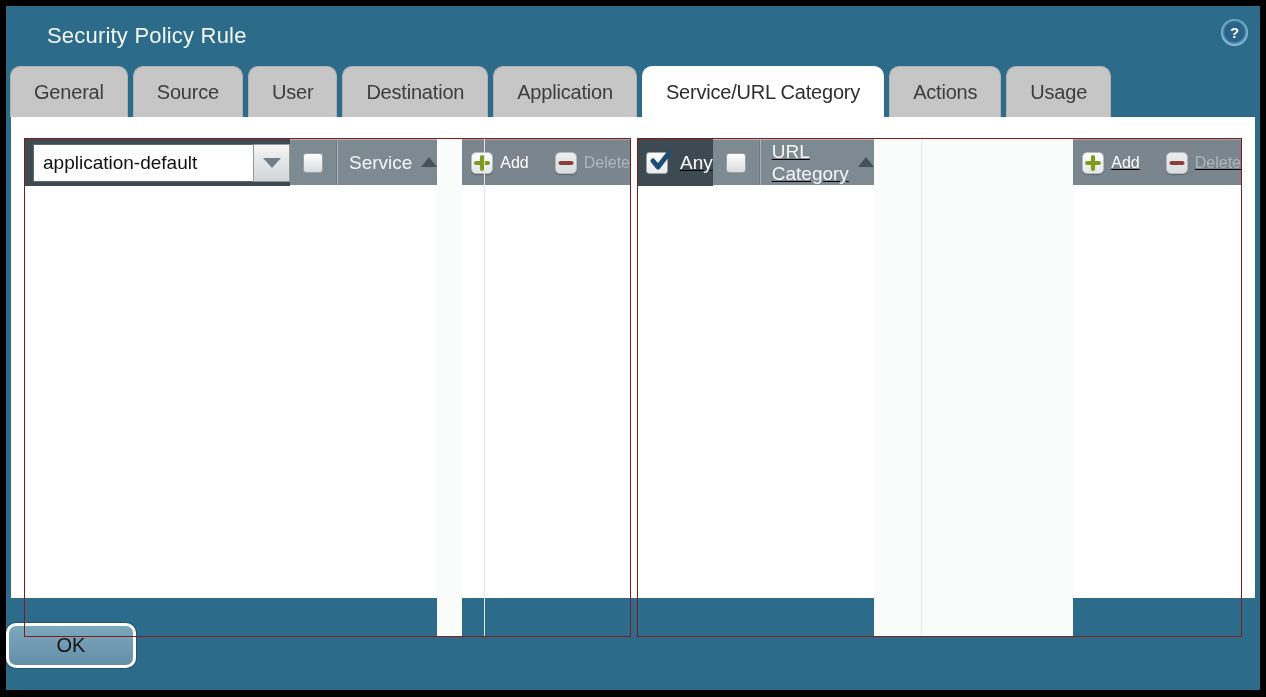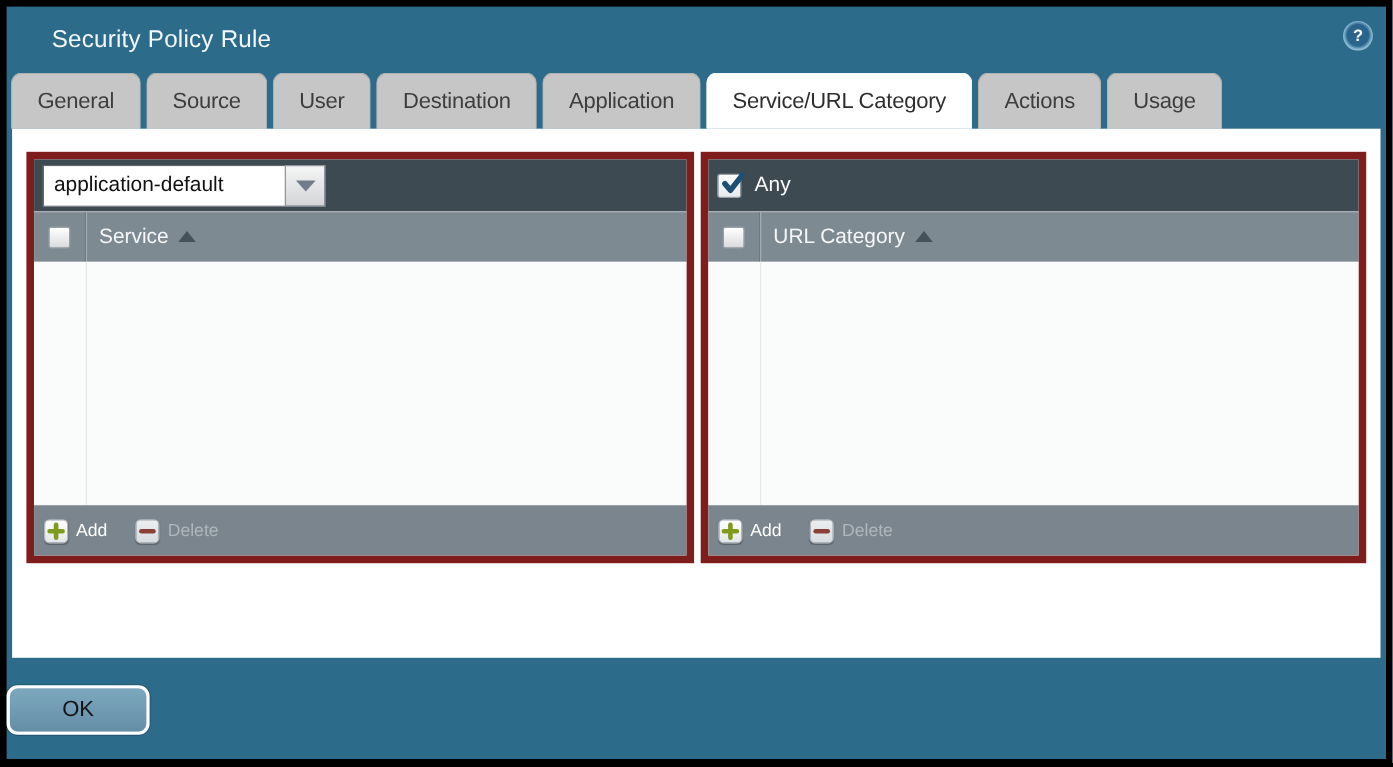--- a/index.html
+++ b/index.html
@@ -49,26 +49,26 @@
   }
   .tab.active {
     background:#ffffff; border-color:#ffffff; color:#2e2e2e;
   }
 
   
   .body {
     background:#ffffff; margin:0 5px; height:481px; position:relative;
   }
   .panel {
-    position:absolute; top:21px; height:374px;
-    display:flex; flex-direction:column;
-    border:7px solid #7f1d1d;
+    position:absolute; top:21px; height:499px;
+    display:flex; flex-direction:row;
+    border:1px solid #7f1d1d;
   }
   .panel-left  { left:13px;  width:607px; }
-  .panel-right { left:626px; width:605px; }
+  .panel-right { left:626px; width:605px;text-decoration:underline; }
 
   .panel-topbar {
     height:47px; background:#3e4a52; flex:0 0 47px;
     display:flex; align-items:center; padding-left:8px;
   }
   .panel-header {
     height:46px; flex:0 0 46px; background:#7e8a92;
     border-top:1px solid #aeb6bb;
     display:flex; align-items:stretch;
   }

